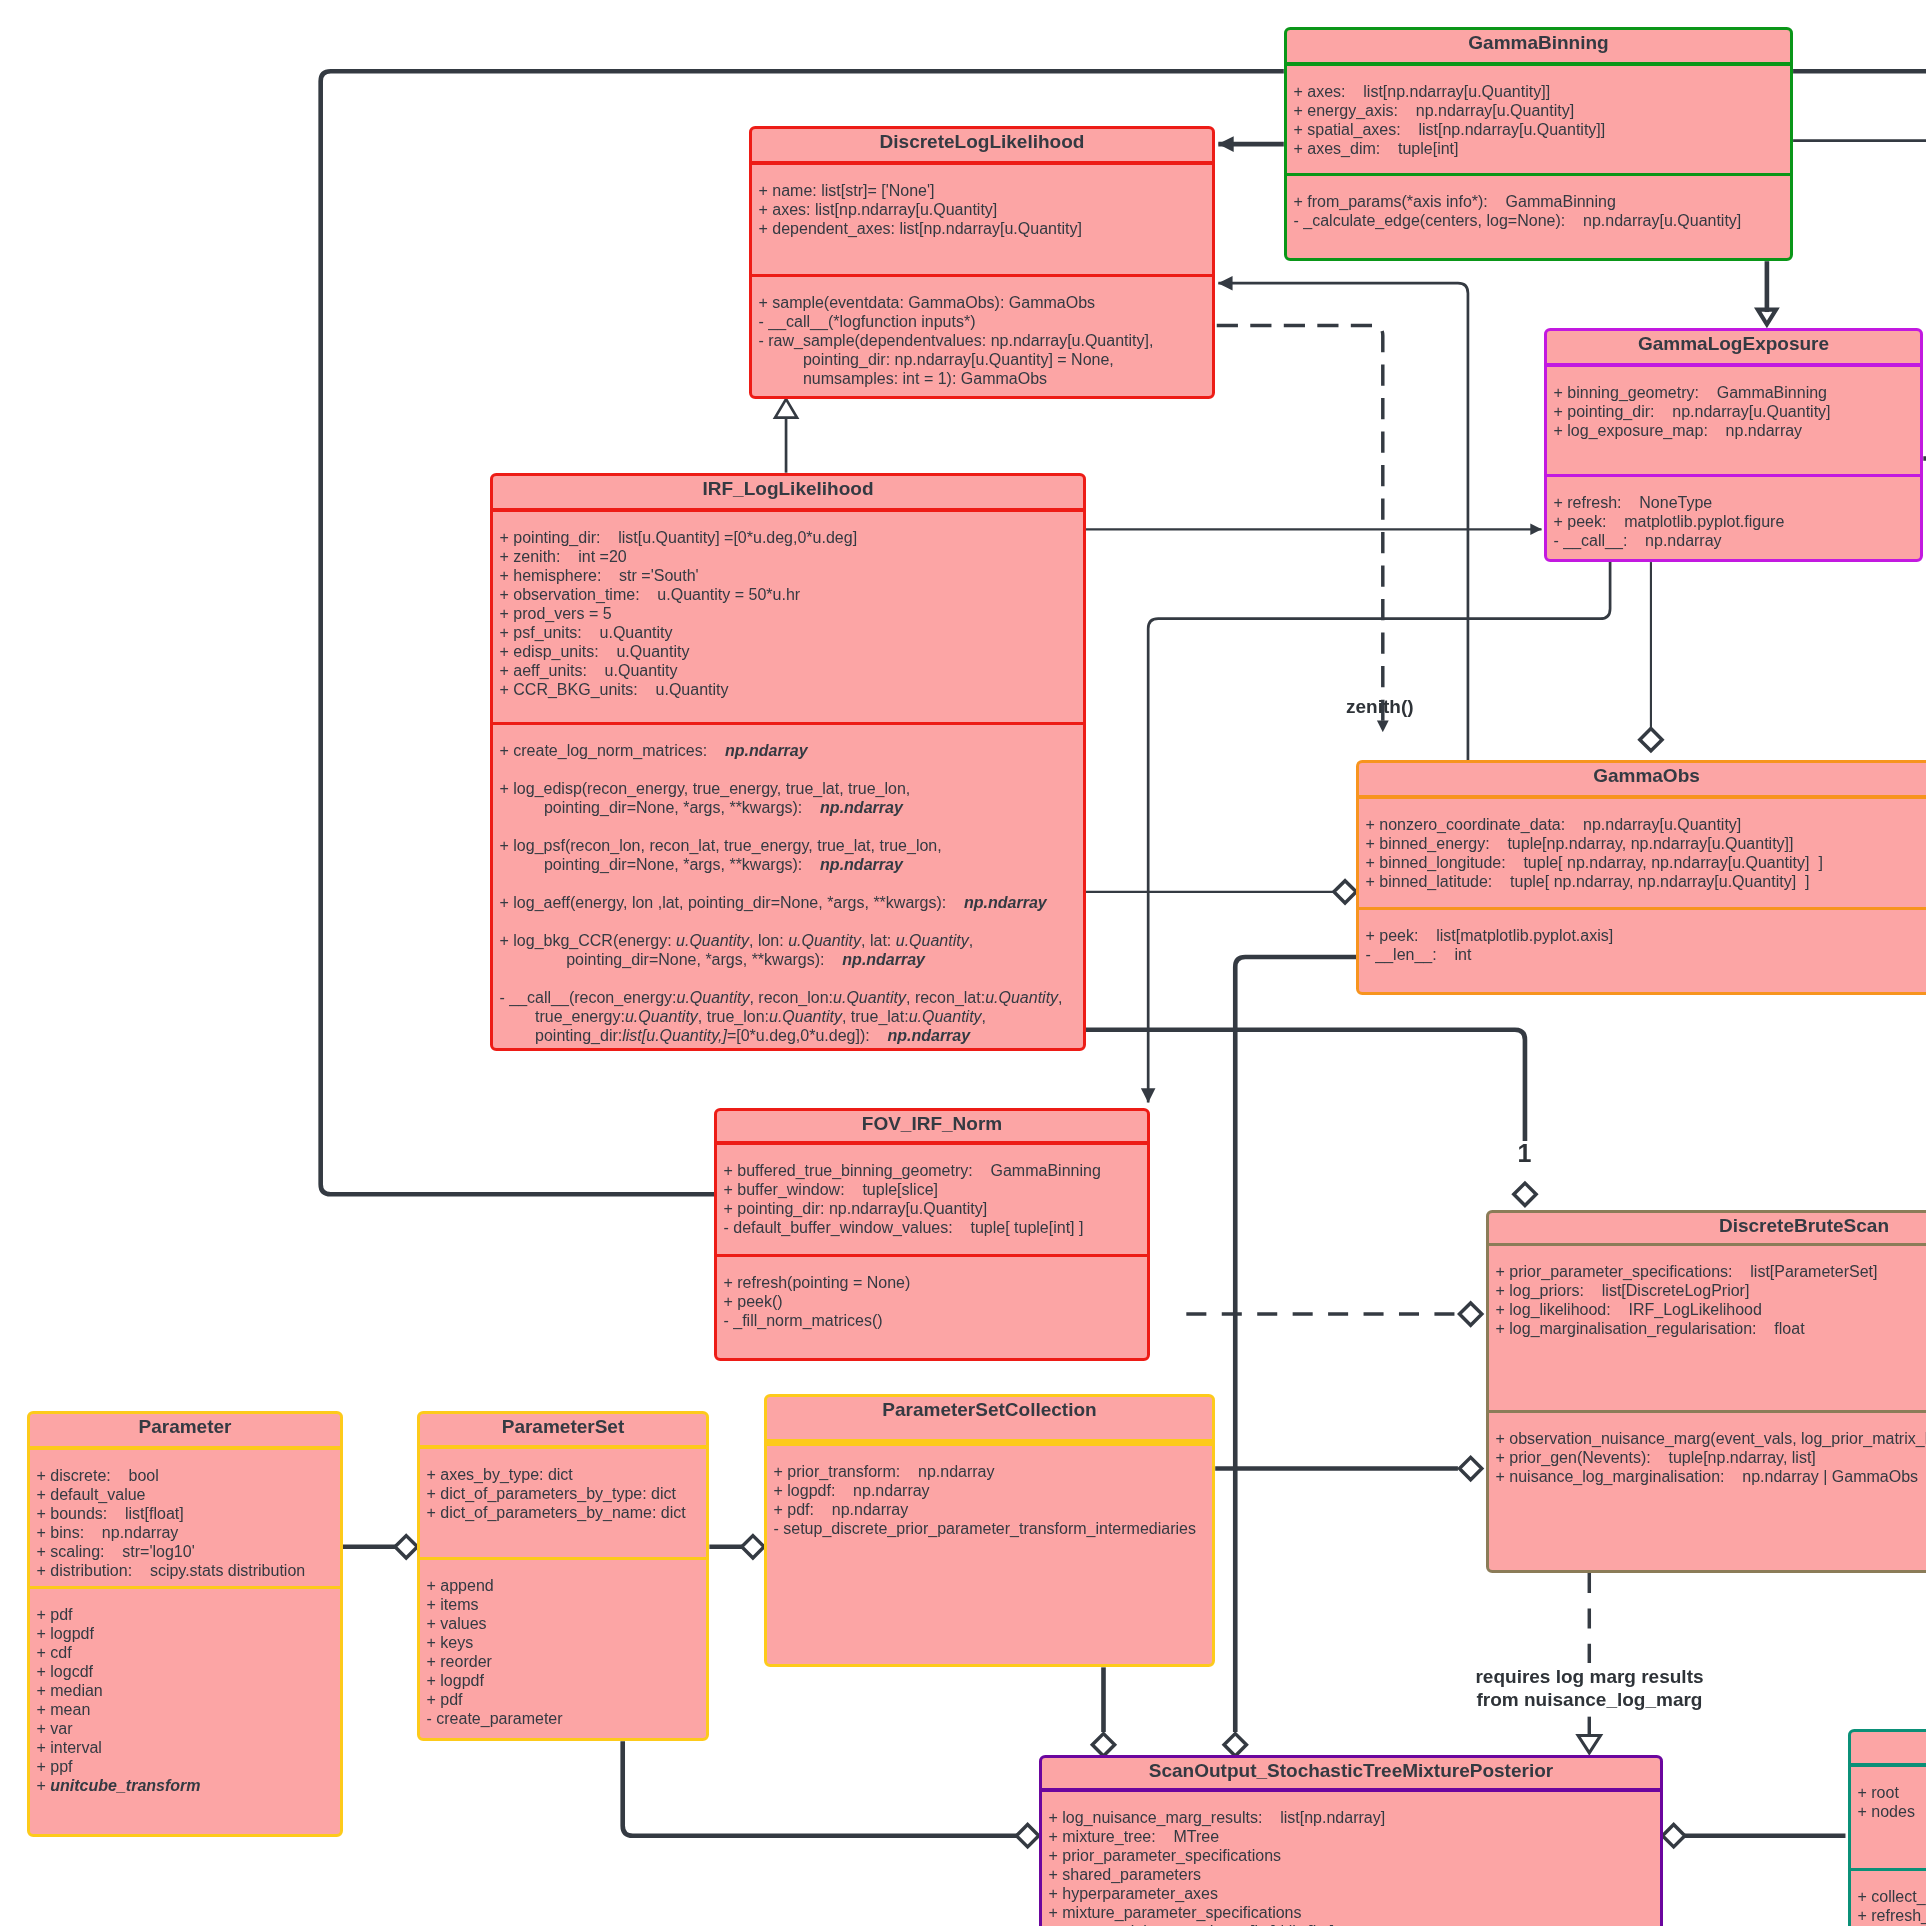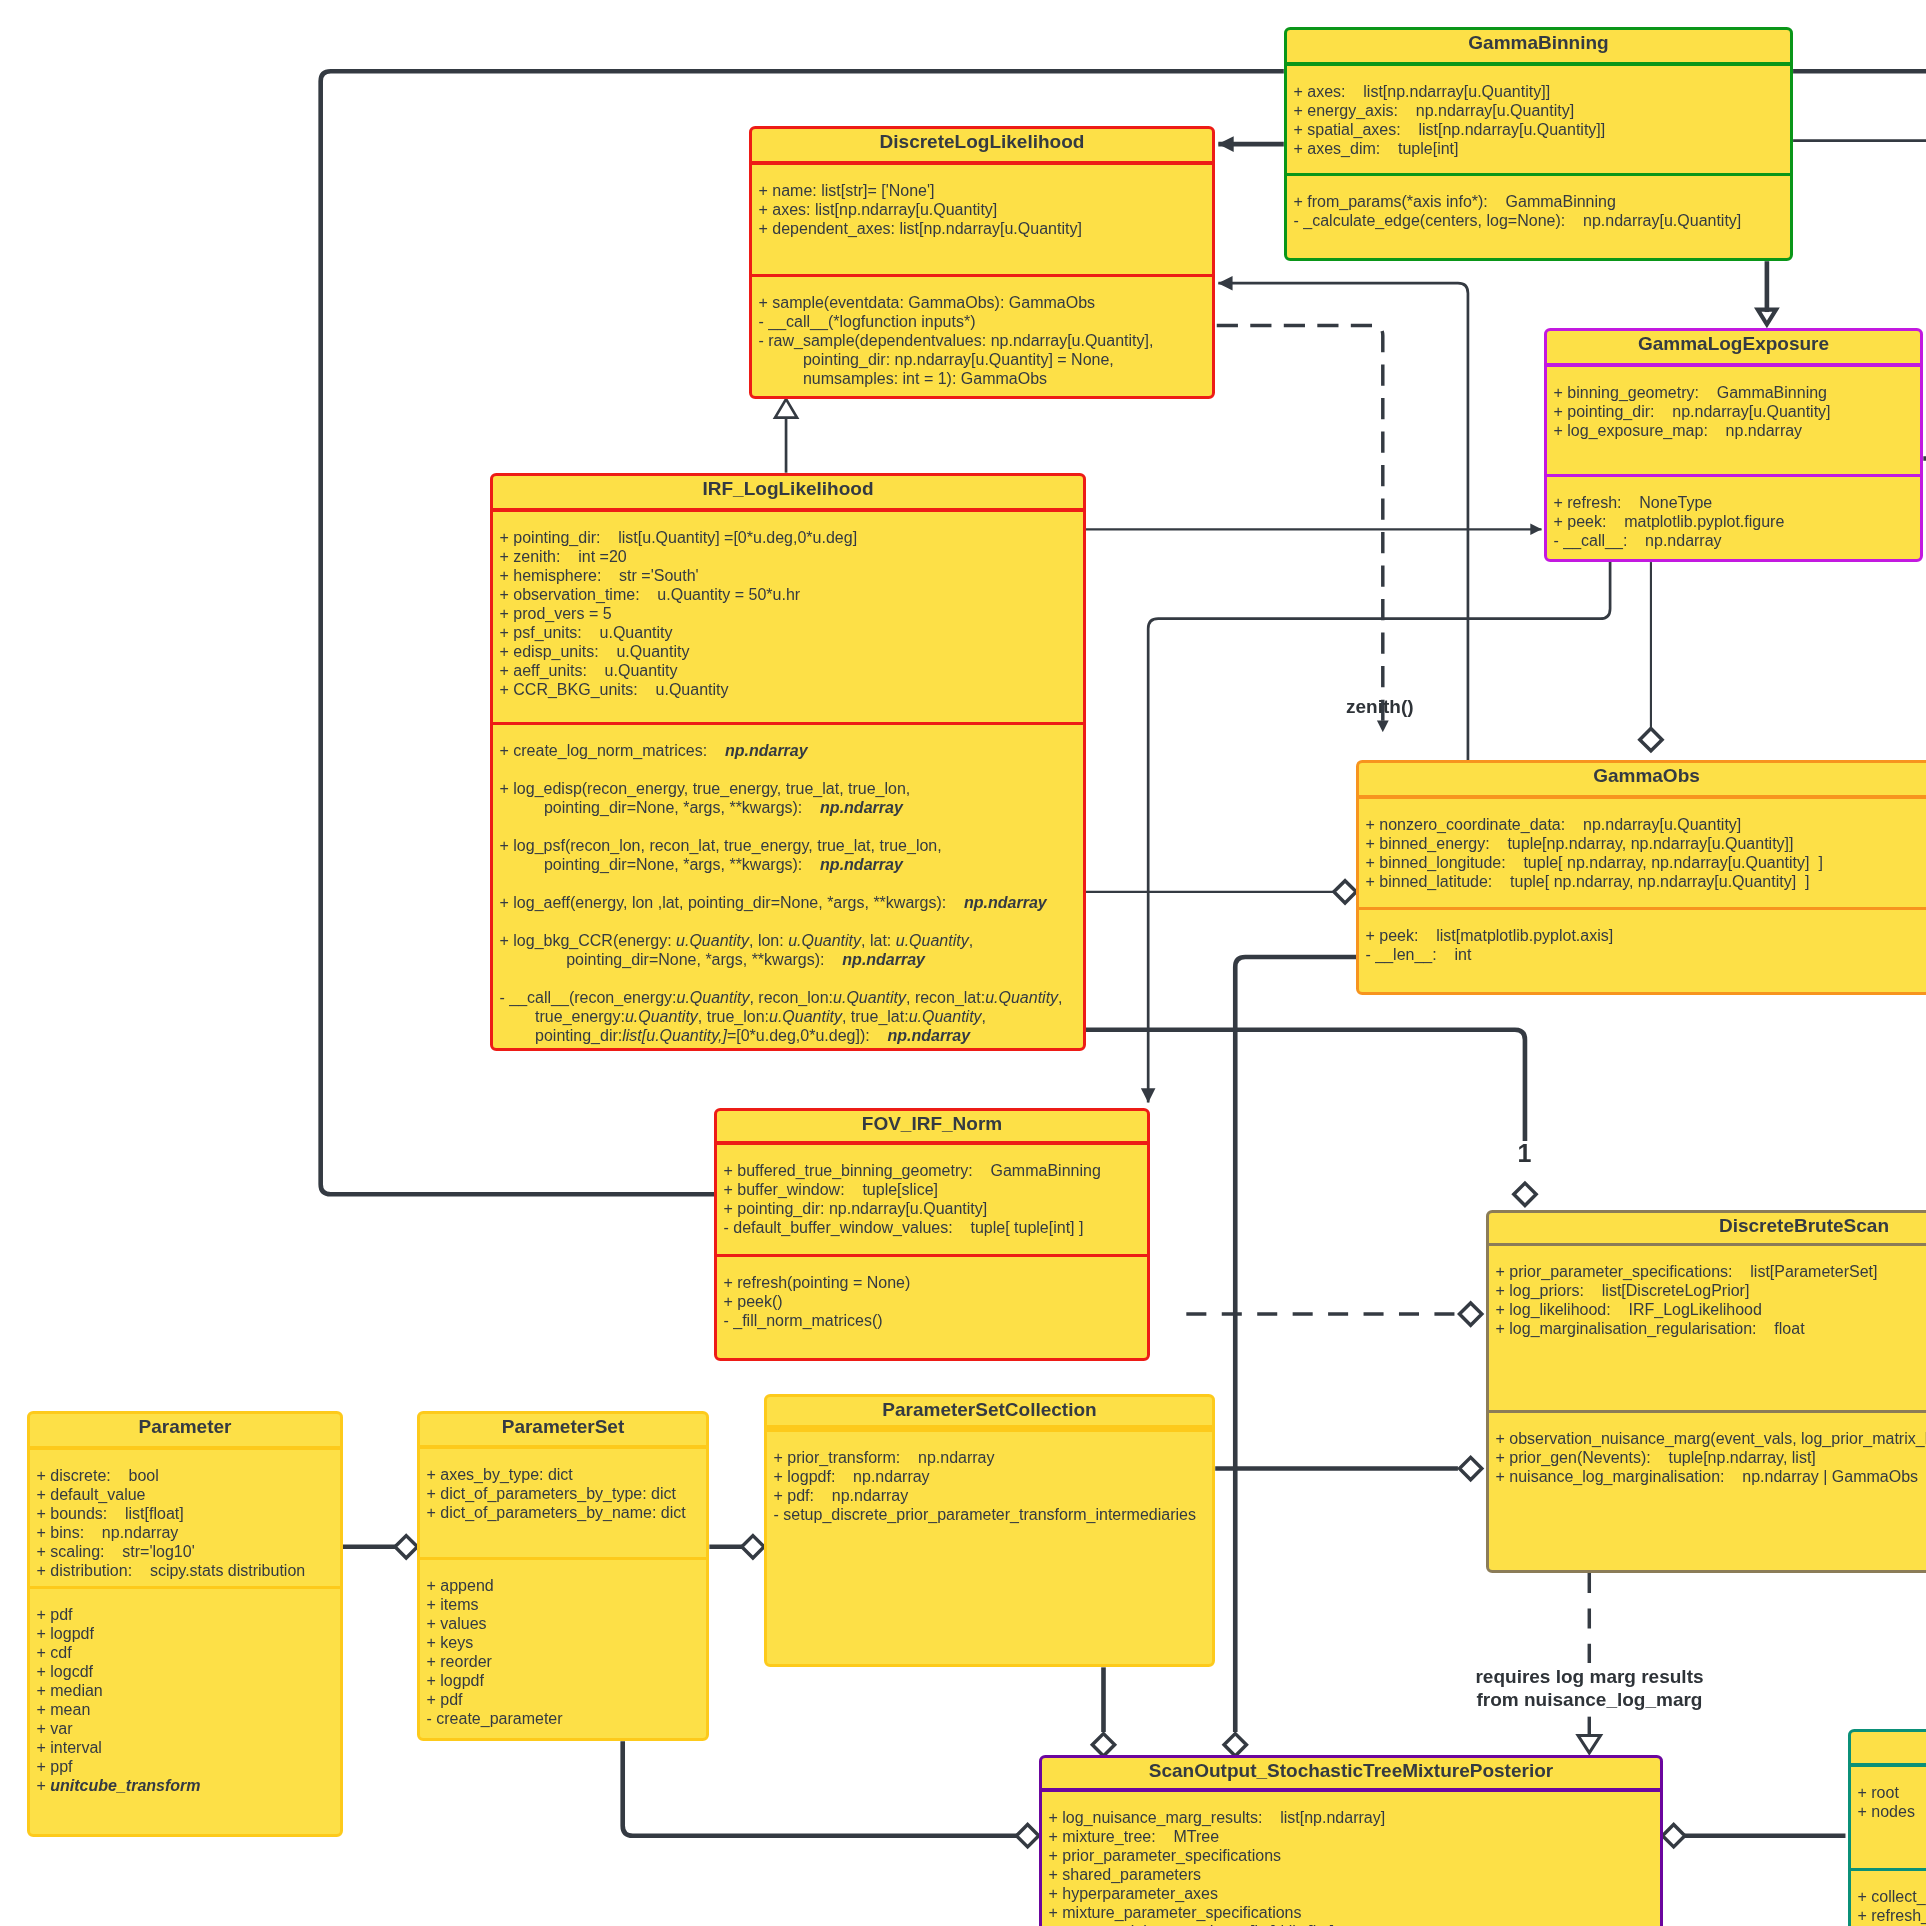--- a/index.html
+++ b/index.html
@@ -3,21 +3,21 @@
 <meta charset="utf-8">
 <title>Class Diagram</title>
 <style>
   :root{--red:#ed1c16;--green:#0a9618;--blue:#1a73e3;--magenta:#c219e0;
         --orange:#f7941e;--yellow:#fdca1b;--khaki:#8b7c58;--violet:#6b069e;
         --teal:#0b9078;--ink:#343a42;}
   html,body{margin:0;padding:0;background:#fff;}
   #page{position:relative;width:3058px;height:2627px;background:#fff;
         font-family:"Liberation Sans",sans-serif;overflow:hidden;}
   #edges{position:absolute;left:0;top:0;}
-  .cls{position:absolute;box-sizing:border-box;background:#fde047;
+  .cls{position:absolute;box-sizing:border-box;background:#fca5a5;
        border-style:solid;border-width:3.5px;border-radius:6.2px;overflow:hidden;}
   .cls .hdr{box-sizing:border-box;width:100%;text-align:center;font-weight:bold;
        color:#343a42;font-size:19px;line-height:19px;padding-top:3.1px;}
   .cls .sep{width:100%;}
   .sec{box-sizing:border-box;color:#343a42;font-size:16px;line-height:19px;
        padding:16px 0 0 6.5px;white-space:pre;}
   .elabel{position:absolute;color:#2e3338;font-weight:bold;white-space:pre;
           text-align:center;font-size:19px;line-height:23px;}
   .mlabel{position:absolute;color:#2e3338;font-weight:bold;white-space:pre;
           text-align:center;font-size:25px;line-height:25px;background:#fff;}
@@ -212,21 +212,21 @@
     <div class="sec">+ append
 + items
 + values
 + keys
 + reorder
 + logpdf
 + pdf
 - create_parameter</div>
   </div>
   <div class="cls" style="left:764px;top:1394px;width:451px;height:273px;border-color:var(--yellow);border-width:3.5px;">
-    <div class="hdr" style="height:28px;">ParameterSetCollection</div>
+    <div class="hdr" style="height:42px;">ParameterSetCollection</div>
     <div class="sep" style="height:3.5px;background:var(--yellow);"></div>
     <div class="sep" style="height:3.5px;background:var(--yellow);"></div>
     <div class="sec">+ prior_transform:    np.ndarray
 + logpdf:    np.ndarray
 + pdf:    np.ndarray
 - setup_discrete_prior_parameter_transform_intermediaries</div>
   </div>
   <div class="cls" style="left:1486px;top:1210px;width:636px;height:363px;border-color:var(--khaki);border-width:3.1px;">
     <div class="hdr" style="height:30px;">DiscreteBruteScan</div>
     <div class="sep" style="height:3.1px;background:var(--khaki);"></div>

